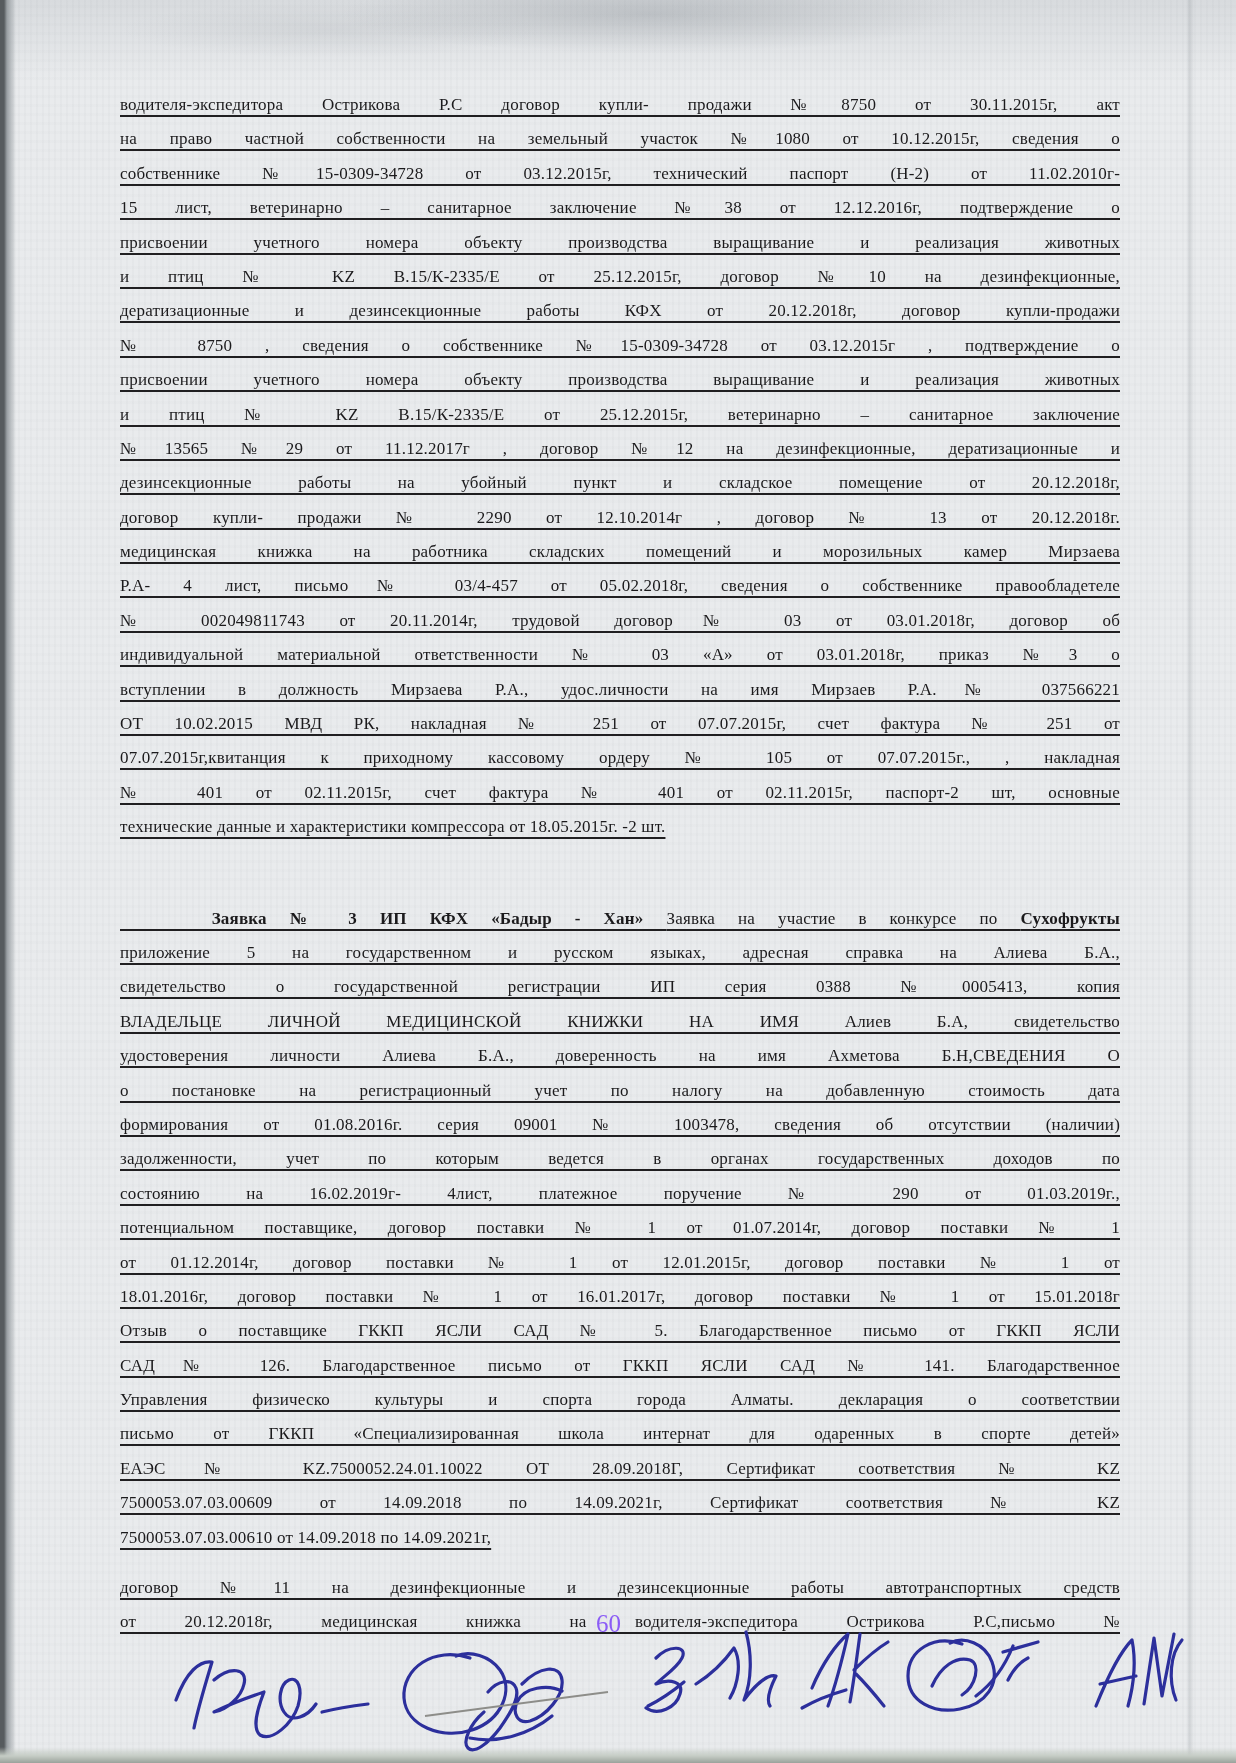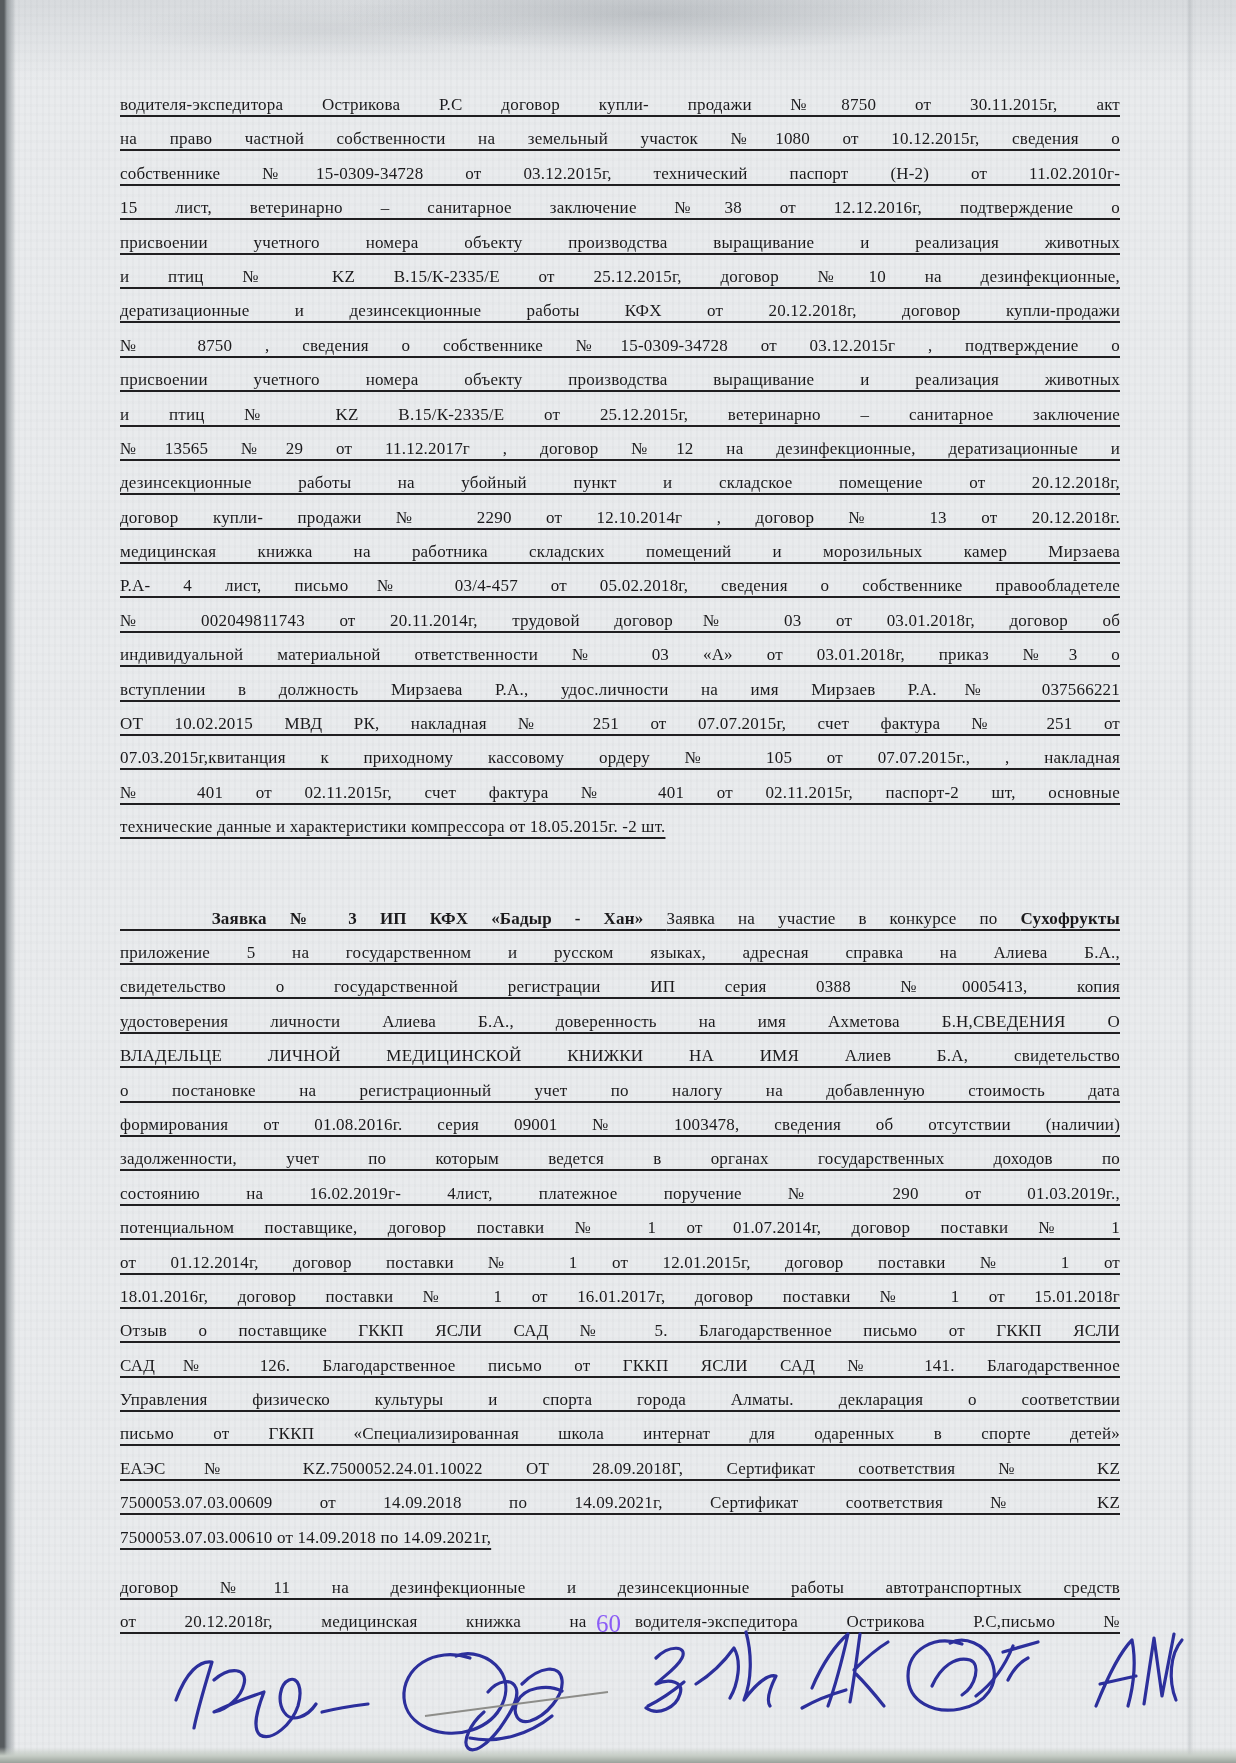--- a/index.html
+++ b/index.html
@@ -88,30 +88,30 @@
         <div class="line just" data-name="text-line"><span>и птиц № KZ B.15/К-2335/Е от 25.12.2015г,  ветеринарно – санитарное заключение</span></div>
         <div class="line just" data-name="text-line"><span>№13565 №29 от 11.12.2017г , договор №12 на дезинфекционные, дератизационные и</span></div>
         <div class="line just" data-name="text-line"><span>дезинсекционные работы на убойный пункт и складское помещение от 20.12.2018г,</span></div>
         <div class="line just" data-name="text-line"><span>договор купли- продажи №  2290 от 12.10.2014г , договор № 13 от 20.12.2018г.</span></div>
         <div class="line just" data-name="text-line"><span>медицинская книжка на работника складских помещений и морозильных камер Мирзаева</span></div>
         <div class="line just" data-name="text-line"><span>Р.А- 4 лист,  письмо№ 03/4-457 от 05.02.2018г, сведения о собственнике правообладетеле</span></div>
         <div class="line just" data-name="text-line"><span>№ 002049811743 от 20.11.2014г, трудовой договор№ 03 от 03.01.2018г, договор об</span></div>
         <div class="line just" data-name="text-line"><span>индивидуальной материальной ответственности № 03 «А» от 03.01.2018г, приказ №3 о</span></div>
         <div class="line just" data-name="text-line"><span>вступлении в должность Мирзаева Р.А., удос.личности на имя Мирзаев Р.А.№ 037566221</span></div>
         <div class="line just" data-name="text-line"><span>ОТ 10.02.2015 МВД РК, накладная № 251 от 07.07.2015г, счет фактура № 251 от</span></div>
-        <div class="line just" data-name="text-line"><span>07.03.2015г,квитанция к приходному кассовому ордеру № 105 от 07.07.2015г., , накладная</span></div>
+        <div class="line just" data-name="text-line"><span>07.07.2015г,квитанция к приходному кассовому ордеру № 105 от 07.07.2015г., , накладная</span></div>
         <div class="line just" data-name="text-line"><span>№ 401  от 02.11.2015г, счет фактура № 401 от 02.11.2015г, паспорт-2 шт, основные</span></div>
         <div class="line" data-name="text-line"><span>технические данные и характеристики компрессора от 18.05.2015г. -2 шт.</span></div>
       </div>
       <div class="para" data-name="paragraph-2">
         <div class="line just" data-name="text-line"><b>&nbsp;&nbsp;&nbsp;&nbsp;Заявка № 3 ИП КФХ «Бадыр - Хан» </b><span>Заявка на участие в конкурсе по </span><b>Сухофрукты</b></div>
         <div class="line just" data-name="text-line"><span>приложение 5 на государственном и русском языках, адресная справка на Алиева Б.А.,</span></div>
         <div class="line just" data-name="text-line"><span>свидетельство о государственной регистрации ИП серия 0388 №0005413, копия</span></div>
+        <div class="line just" data-name="text-line"><span>ВЛАДЕЛЬЦЕ ЛИЧНОЙ МЕДИЦИНСКОЙ КНИЖКИ НА ИМЯ Алиев Б.А, свидетельство</span></div>
         <div class="line just" data-name="text-line"><span>удостоверения личности Алиева Б.А., доверенность на имя Ахметова Б.Н,СВЕДЕНИЯ О</span></div>
-        <div class="line just" data-name="text-line"><span>ВЛАДЕЛЬЦЕ ЛИЧНОЙ МЕДИЦИНСКОЙ КНИЖКИ НА ИМЯ Алиев Б.А, свидетельство</span></div>
         <div class="line just" data-name="text-line"><span>о постановке на регистрационный учет по налогу на добавленную стоимость дата</span></div>
         <div class="line just" data-name="text-line"><span>формирования  от 01.08.2016г. серия 09001 № 1003478, сведения об отсутствии (наличии)</span></div>
         <div class="line just" data-name="text-line"><span>задолженности, учет по которым ведется в органах государственных доходов по</span></div>
         <div class="line just" data-name="text-line"><span>состоянию на 16.02.2019г- 4лист, платежное поручение № 290 от 01.03.2019г.,</span></div>
         <div class="line just" data-name="text-line"><span>потенциальном поставщике, договор поставки № 1 от 01.07.2014г, договор поставки № 1</span></div>
         <div class="line just" data-name="text-line"><span>от 01.12.2014г, договор поставки № 1 от 12.01.2015г,  договор поставки № 1 от</span></div>
         <div class="line just" data-name="text-line"><span>18.01.2016г, договор поставки № 1 от 16.01.2017г, договор поставки № 1 от 15.01.2018г</span></div>
         <div class="line just" data-name="text-line"><span>Отзыв о поставщике  ГККП ЯСЛИ САД № 5. Благодарственное письмо от  ГККП ЯСЛИ</span></div>
         <div class="line just" data-name="text-line"><span>САД№ 126.  Благодарственное письмо от  ГККП ЯСЛИ САД № 141. Благодарственное</span></div>
         <div class="line just" data-name="text-line"><span>Управления физическо культуры и спорта города  Алматы. декларация о соответствии</span></div>

